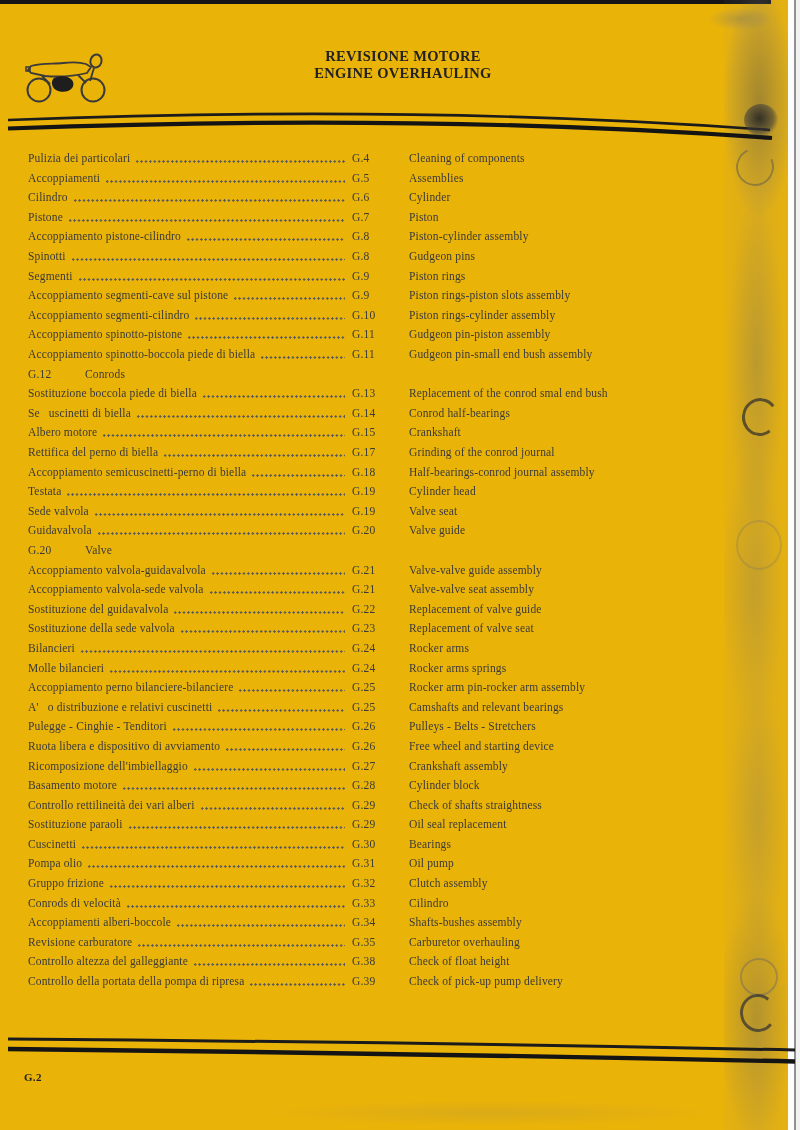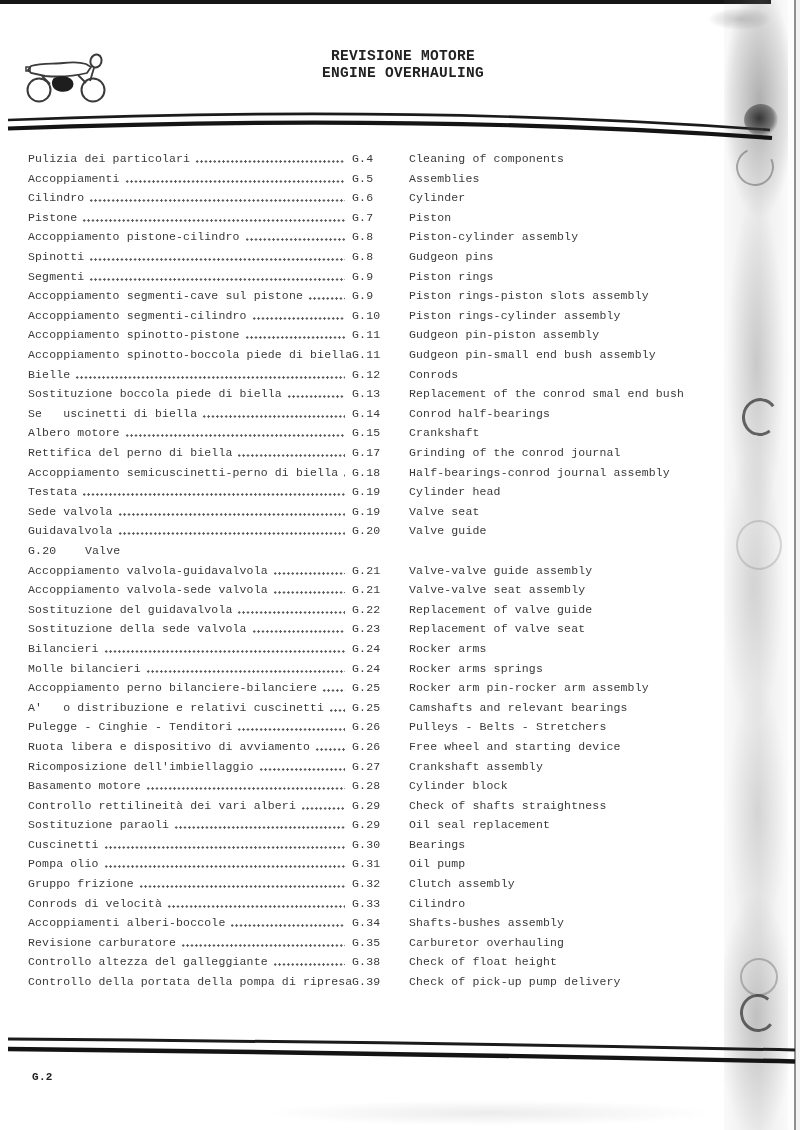--- a/index.html
+++ b/index.html
@@ -1,19 +1,19 @@
 <!DOCTYPE html>
 <html><head>
 <meta charset="utf-8">
 <style>
   html,body{margin:0;padding:0;background:#e8e8e8;}
   .page{
     position:relative; width:800px; height:1130px; overflow:hidden;
-    background:#ffffff;
-    font-family:Liberation Mono, monospace;
+    background:#eab308;
+    font-family:Liberation Serif, serif;
     color:#333;
   }
   
   .top-edge-bar{position:absolute;top:0;left:0;width:771px;height:4px;background:#161616;}
   .top-right-smudge{position:absolute;top:4px;left:695px;width:75px;height:30px;
     background:radial-gradient(40px 14px at 60% 50%, rgba(110,110,110,.35), rgba(130,130,130,.12) 60%, transparent 80%);}
   .right-band{position:absolute;top:0;left:724px;width:64px;height:1130px;z-index:1;
     background:
       radial-gradient(46px 150px at 55% 9%,  rgba(75,75,75,.38), rgba(110,110,110,.14) 60%, transparent 78%),
       radial-gradient(40px 230px at 50% 32%, rgba(100,100,100,.26), transparent 72%),
@@ -51,21 +51,21 @@
   .toc-row span{line-height:13.5px;}
   .left-block{display:flex;align-items:flex-end;width:324px;flex:none;}
   .it{white-space:pre;padding-right:5px;color:#3a3a3a;letter-spacing:.15px;}
   .leader{flex:1;height:13.5px;margin-right:7px;
     background-image:radial-gradient(circle, #5a5a5a 1px, rgba(0,0,0,0) 1.35px);
     background-size:4.4px 3px;background-repeat:repeat-x;
     background-position:left calc(100% - 2.5px);}
   .code{width:45px;flex:none;color:#3a3a3a;letter-spacing:.2px;}
   .en{white-space:pre;color:#3a3a3a;letter-spacing:.15px;margin-left:12px;}
   
-  .page-num{position:absolute;left:32px;top:1071px;font-size:11px;font-weight:bold;color:#222;letter-spacing:.3px;}
+  .page-num{position:absolute;left:24px;top:1071px;font-size:11px;font-weight:bold;color:#222;letter-spacing:.3px;}
 </style>
 </head>
 <body>
 
 <div class="page">
 
   <div class="top-edge-bar"></div>
   <div class="top-right-smudge"></div>
   <div class="right-band"></div>
   <div class="edge-white"></div>
@@ -200,24 +200,20 @@
   <div class="toc-row">
     <span class="left-block">
           <span class="it">Accoppiamento spinotto-boccola piede di biella</span>
           <span class="leader"></span>
         </span>
     <span class="code">G.11</span>
     <span class="en">Gudgeon pin-small end bush assembly</span>
   </div>
 
   <div class="toc-row">
-    <span class="left-block">
-          <span class="it">Bielle</span>
-          <span class="leader"></span>
-        </span>
     <span class="code">G.12</span>
     <span class="en">Conrods</span>
   </div>
 
   <div class="toc-row">
     <span class="left-block">
           <span class="it">Sostituzione boccola piede di biella</span>
           <span class="leader"></span>
         </span>
     <span class="code">G.13</span>

